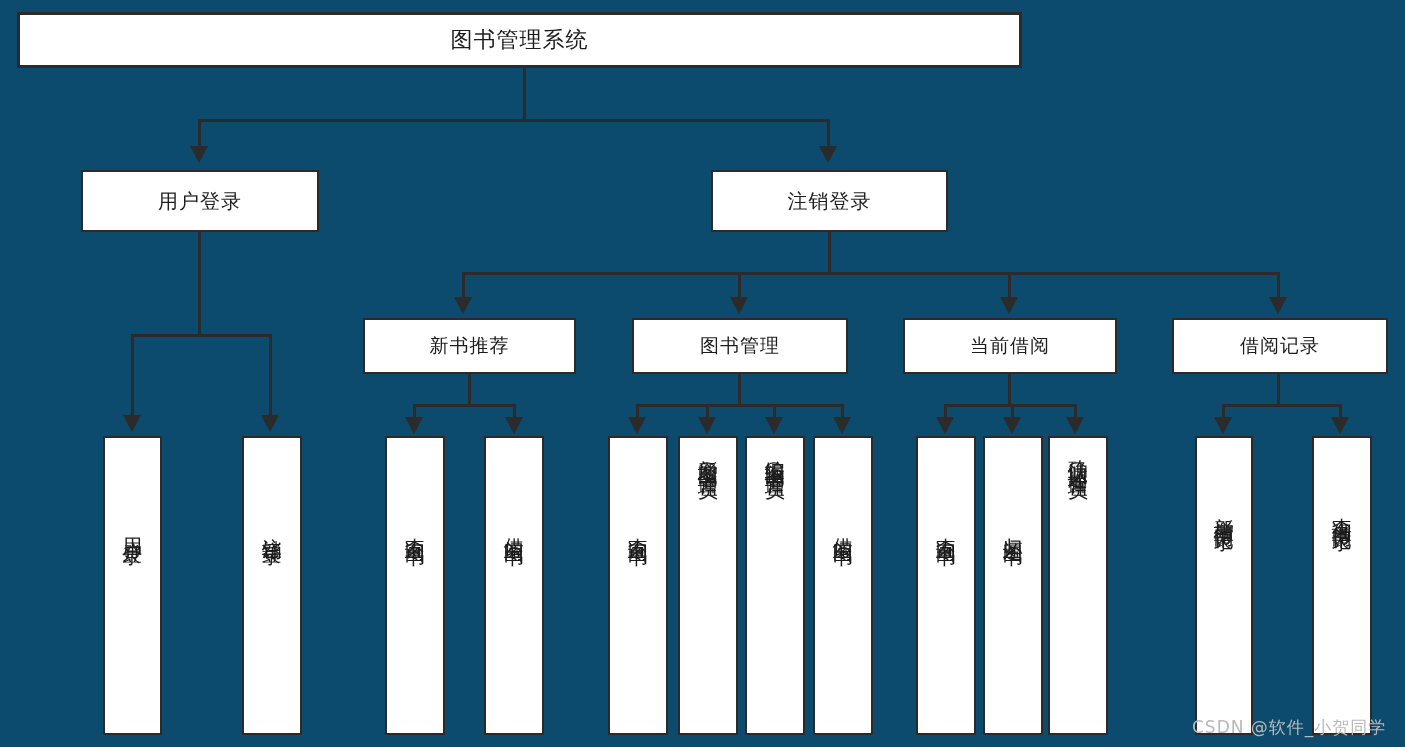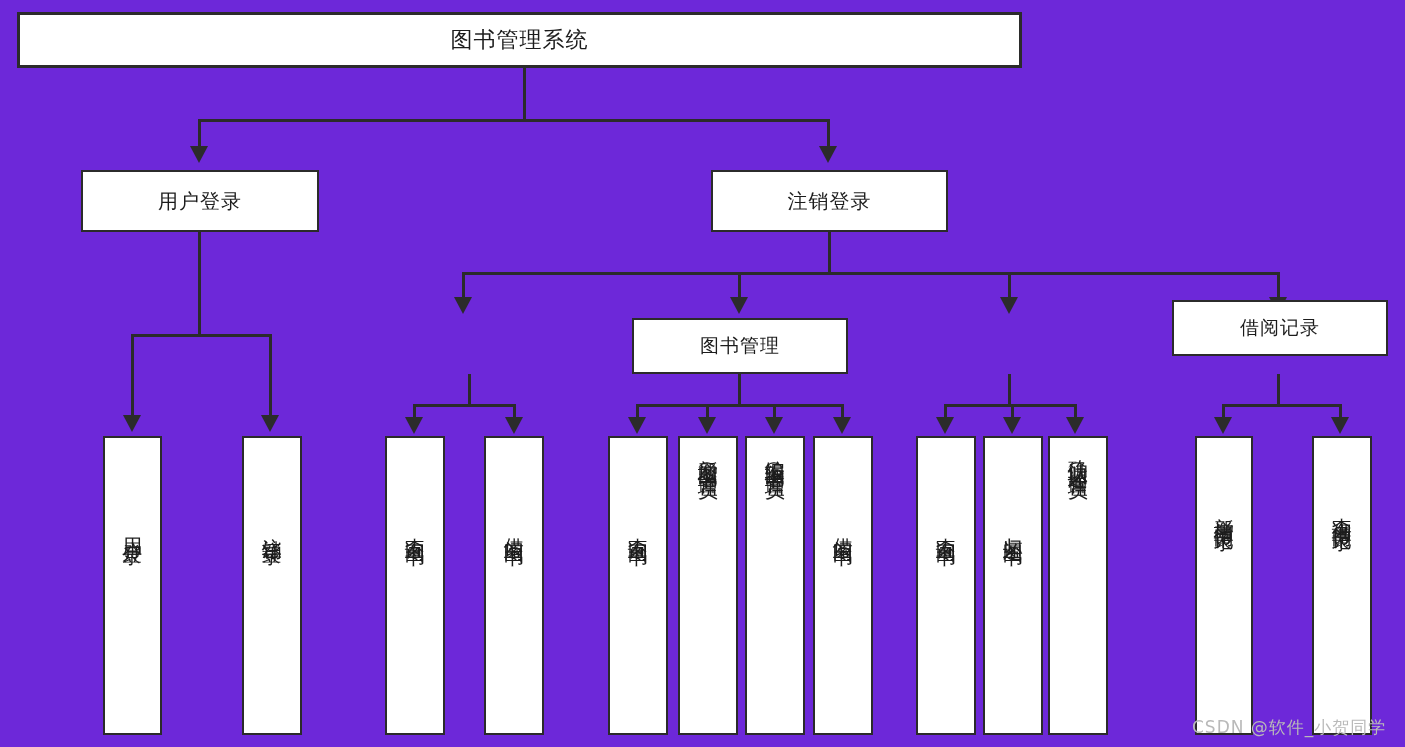--- a/index.html
+++ b/index.html
@@ -6,21 +6,21 @@
   html,body{margin:0;padding:0;background:#ffffff;}
   body{
     font-family:"DejaVu Sans","Liberation Sans",sans-serif;
     color:#1a1a1a;
     -webkit-font-smoothing:antialiased;
   }
   #canvas{
     position:relative;
     width:1405px;
     height:747px;
-    background:#6d28d9;
+    background:#0c4a6e;
     overflow:hidden;
   }
 
   
   .node{
     position:absolute;
     box-sizing:border-box;
     background:#ffffff;
     border:2px solid #2b2b2b;
     display:flex;
@@ -132,24 +132,30 @@
   <div class="hline" style="left:462px;top:272px;width:818px;height:3px;"></div>
   <div class="vline" style="left:462px;top:272px;width:3px;height:26px;"></div>
   <div class="arrow" style="left:454px;top:297px;"></div>
   <div class="vline" style="left:738px;top:272px;width:3px;height:26px;"></div>
   <div class="arrow" style="left:730px;top:297px;"></div>
   <div class="vline" style="left:1008px;top:272px;width:3px;height:26px;"></div>
   <div class="arrow" style="left:1000px;top:297px;"></div>
   <div class="vline" style="left:1277px;top:272px;width:3px;height:26px;"></div>
   <div class="arrow" style="left:1269px;top:297px;"></div>
 
+  <div class="node lvl3" style="left:363px;top:318px;width:213px;height:56px;">
+    <span>新书推荐</span>
+  </div>
   <div class="node lvl3" style="left:632px;top:318px;width:216px;height:56px;">
     <span>图书管理</span>
   </div>
-  <div class="node lvl3" style="left:1172px;top:300px;width:216px;height:56px;">
+  <div class="node lvl3" style="left:903px;top:318px;width:214px;height:56px;">
+    <span>当前借阅</span>
+  </div>
+  <div class="node lvl3" style="left:1172px;top:318px;width:216px;height:56px;">
     <span>借阅记录</span>
   </div>
 
   <div class="vline" style="left:468px;top:374px;width:3px;height:32px;"></div>
   <div class="hline" style="left:413px;top:404px;width:103px;height:3px;"></div>
   <div class="vline" style="left:413px;top:404px;width:3px;height:14px;"></div>
   <div class="arrow" style="left:405px;top:417px;"></div>
   <div class="vline" style="left:513px;top:404px;width:3px;height:14px;"></div>
   <div class="arrow" style="left:505px;top:417px;"></div>
 

